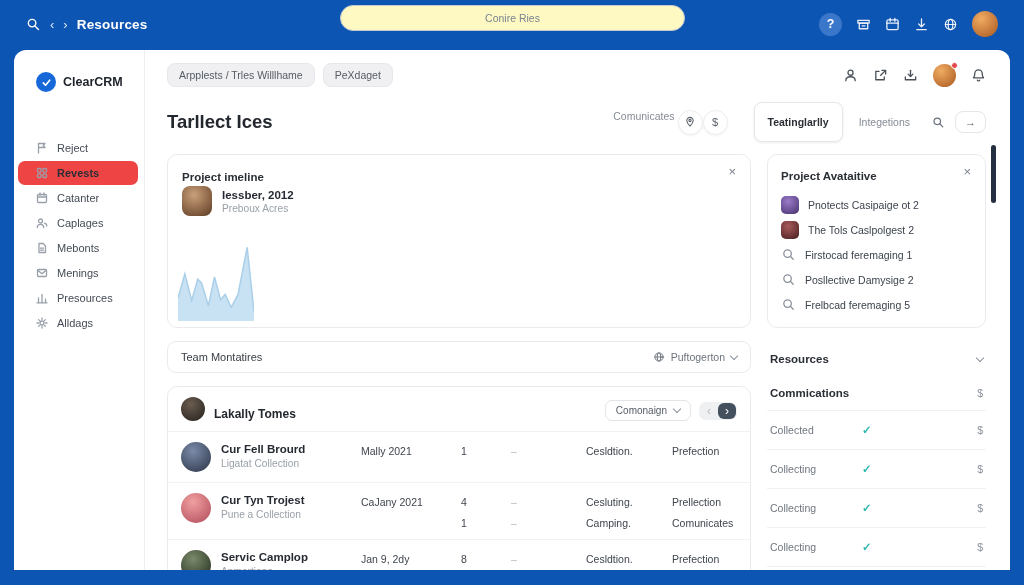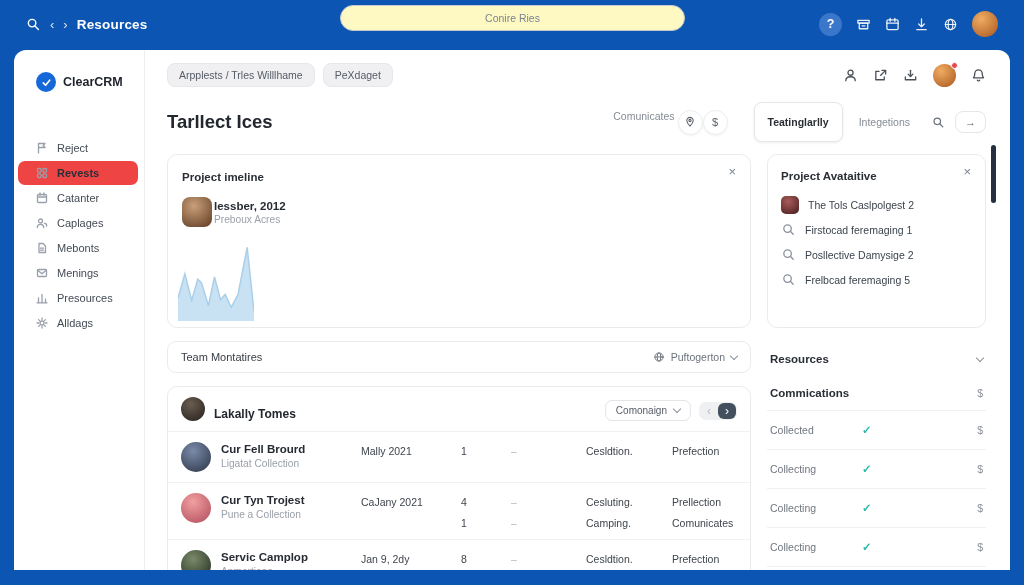--- a/index.html
+++ b/index.html
@@ -58,21 +58,21 @@
 
   .content{display:flex;flex:1;padding:0 24px 0 22px;gap:16px;min-height:0}
   .center-col{flex:1;min-width:0}
   .right-col{width:219px;flex:none}
 
   
   .card{border:1px solid #e9ebee;border-radius:10px;background:#fff;position:relative}
   .tl-card{height:174px;padding:12px 14px;margin-bottom:13px;overflow:hidden}
   .card-title{font-size:11.5px;font-weight:bold;color:#2a2e35}
   .close-btn{position:absolute;top:8px;right:12px;font-size:13px;color:#7a828c;cursor:pointer;line-height:1;padding:2px}
-  .person{display:flex;align-items:center;gap:2px;margin-top:12px}
+  .person{display:flex;align-items:center;gap:10px;margin-top:1px}
   .av30sq{width:30px;height:30px;border-radius:8px;background:radial-gradient(circle at 40% 30%,#caa07a,#5d3a22)}
   .p-name{font-size:11.5px;font-weight:bold;color:#262b33}
   .p-sub{font-size:10.2px;color:#9aa0a9;margin-top:2px}
   .tl-chart{position:absolute;left:10px;right:10px;bottom:6px;height:76px}
 
   
   .team-bar{height:32px;border:1px solid #e9ebee;border-radius:9px;display:flex;align-items:center;padding:0 13px;margin-bottom:13px}
   .team-label{font-size:11px;color:#3a4049}
   .team-right{margin-left:auto;display:flex;align-items:center;gap:6px;color:#6d747e;font-size:10.5px;cursor:pointer}
   .chev{width:6px;height:6px;border-right:1.4px solid #8b919c;border-bottom:1.4px solid #8b919c;display:inline-block;
@@ -431,20 +431,24 @@
           </div>
         </div>
       </div>
 
       <div class="right-col">
         <div class="card rp-card">
           <span class="card-title">Project Avataitive</span>
           <span class="close-btn">×</span>
           <div class="rp-items">
             <div class="rp-item">
+              <span class="rp-ic ic-purple"></span>
+              <span class="rp-label">Pnotects Casipaige ot 2</span>
+            </div>
+            <div class="rp-item">
               <span class="rp-ic ic-maroon"></span>
               <span class="rp-label">The Tols Caslpolgest 2</span>
             </div>
             <div class="rp-item">
               <span>
                 <svg width="15" height="15" viewBox="0 0 16 16" fill="none" stroke="#8b919c" stroke-width="1.4" stroke-linecap="round">
                   <circle cx="7" cy="7" r="4"></circle>
                     <path d="M10.2 10.2 13 13"></path>
                   </svg>
               </span>

